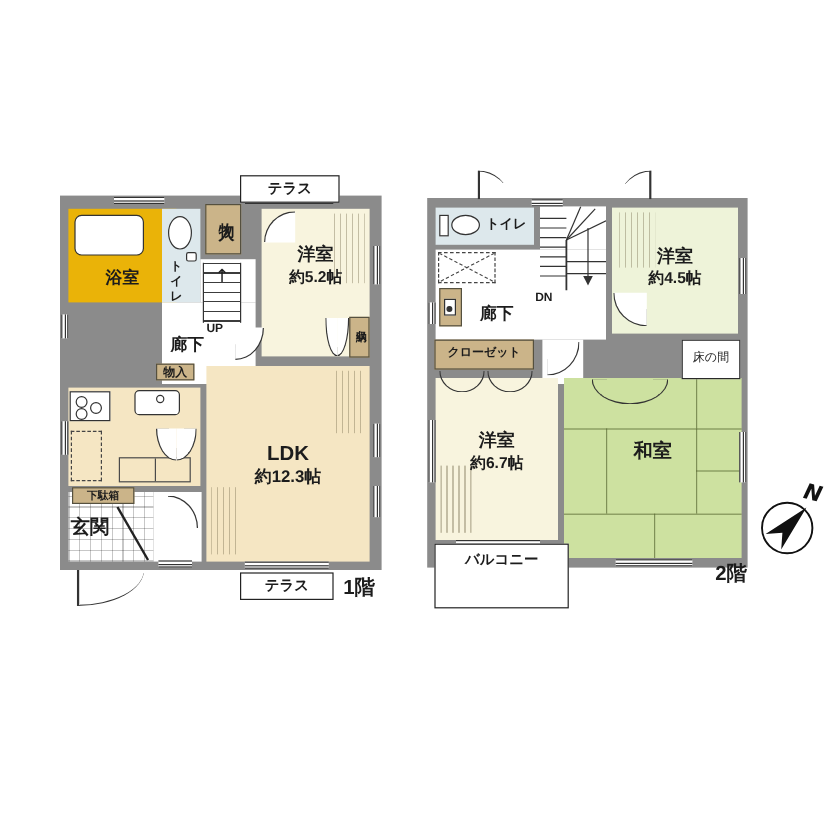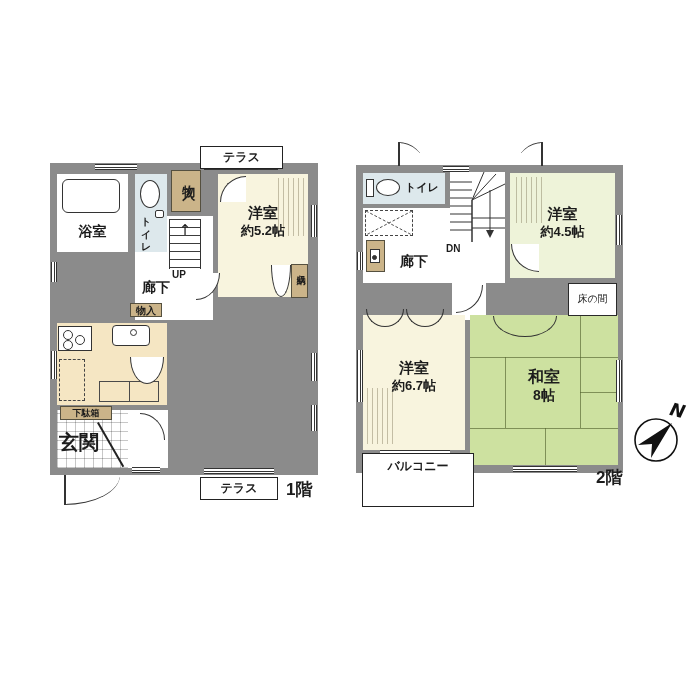--- a/index.html
+++ b/index.html
@@ -26,21 +26,21 @@
         repeating-linear-gradient(90deg,rgba(0,0,0,.22) 0 1px,transparent 1px 9px);}
   .tatline{position:absolute;background:rgba(85,100,48,.65);}
   .outline-box{position:absolute;border:1.4px solid #222;background:#fff;box-sizing:border-box;}
   .dot{position:absolute;border:1px solid #333;border-radius:50%;background:#fff;}
 </style>
 </head>
 <body>
 
 <div class="floor" style="left:50px;top:163px;width:268px;height:312px;">
 
-  <div class="rm" style="left:7px;top:11px;width:71px;height:78px;background:#ffffff;">
+  <div class="rm" style="left:7px;top:11px;width:71px;height:78px;background:#eab308;padding-left:19px;">
     <div class="fixture" style="left:5px;top:5px;width:58px;height:34px;border-radius:6px;"></div>
     <div class="lbl" style="left:0;right:0;bottom:12px;font-size:14px;">浴室</div>
   </div>
 
   <div class="rm" style="left:85px;top:11px;width:32px;height:78px;background:#dde8ec;">
     <div class="fixture" style="left:5px;top:6px;width:20px;height:28px;border-radius:50%;"></div>
     <div class="fixture" style="left:20px;top:36px;width:9px;height:8px;border-radius:2px;"></div>
     <div class="lbl vt" style="left:4px;top:36px;font-size:10px;font-weight:600;">トイレ</div>
   </div>
 
@@ -57,20 +57,26 @@
 
   <div class="rm" style="left:117px;top:53px;width:46px;height:36px;background:#fff;"></div>
   <div class="rm" style="left:85px;top:89px;width:78px;height:68px;background:#fff;"></div>
 
   <div class="rm stripes" style="left:119px;top:56px;width:30px;height:50px;background-color:#fff;border-left:1px solid #333;border-right:1px solid #333;">
     <div class="lbl" style="left:0;right:0;top:2px;font-size:15px;font-weight:400;font-family:'DejaVu Sans',sans-serif;">↑</div>
   </div>
   <div class="lbl" style="left:122px;top:106px;font-size:10px;font-weight:600;">UP</div>
   <div class="lbl" style="left:92px;top:116px;font-size:14px;">廊下</div>
 
+  <div class="rm" style="left:122px;top:142px;width:136px;height:163px;background:#f5e6c3;">
+    <div class="hatch" style="right:4px;top:4px;width:24px;height:52px;"></div>
+    <div class="hatch" style="left:4px;bottom:6px;width:24px;height:56px;"></div>
+    <div class="lbl" style="left:0;right:0;top:62px;font-size:17px;">LDK</div>
+    <div class="lbl" style="left:0;right:0;top:84px;font-size:14px;">約12.3帖</div>
+  </div>
 
   <div class="rm" style="left:7px;top:160px;width:110px;height:82px;background:#f5e6c3;">
     <div class="fixture" style="left:1px;top:3px;width:34px;height:25px;">
       <div class="dot" style="left:4px;top:3px;width:8px;height:8px;"></div>
       <div class="dot" style="left:4px;top:13px;width:8px;height:8px;"></div>
       <div class="dot" style="left:16px;top:8px;width:8px;height:8px;"></div>
     </div>
     <div class="fixture" style="left:55px;top:2px;width:38px;height:21px;border-radius:4px;">
       <div class="dot" style="left:17px;top:3px;width:5px;height:5px;"></div>
     </div>
@@ -78,21 +84,21 @@
     <div class="rm" style="left:42px;top:58px;width:60px;height:21px;border:1.2px solid #4a4a4a;box-sizing:border-box;">
       <div style="position:absolute;left:50%;top:0;bottom:0;border-left:1.2px solid #4a4a4a;"></div>
     </div>
   </div>
 
   <div class="rm tan" style="left:80px;top:140px;width:32px;height:14px;">
     <div class="lbl" style="left:0;right:0;top:1px;font-size:10px;">物入</div>
   </div>
 
   <div class="rm tile" style="left:7px;top:247px;width:71px;height:58px;">
-    <div class="lbl" style="left:2px;top:20px;font-size:20px;background:rgba(255,255,255,.0);">玄関</div>
+    <div class="lbl" style="left:2px;top:20px;font-size:16px;background:rgba(255,255,255,.0);">玄関</div>
   </div>
   <div class="rm" style="left:78px;top:247px;width:40px;height:58px;background:#fff;"></div>
   <div class="rm" style="left:47px;top:260px;width:1.6px;height:51px;background:#222;transform:rotate(-30deg);transform-origin:top left;"></div>
   <div class="rm tan" style="left:10px;top:243px;width:52px;height:14px;">
     <div class="lbl" style="left:0;right:0;top:1px;font-size:9px;">下駄箱</div>
   </div>
 
   <div class="arc" style="left:170px;top:13px;width:26px;height:26px;border-left:1.3px solid #333;border-top:1.3px solid #333;border-top-left-radius:100%;"></div>
   <div class="arc" style="left:146px;top:110px;width:24px;height:27px;border-right:1.3px solid #333;border-bottom:1.3px solid #333;border-bottom-right-radius:100%;"></div>
   <div class="arc" style="left:90px;top:250px;width:25px;height:27px;border-right:1.3px solid #333;border-top:1.3px solid #333;border-top-right-radius:100%;"></div>
@@ -185,23 +191,25 @@
 
   <div class="rm" style="left:114px;top:150px;width:148px;height:150px;background:#cde1a0;">
     <div class="tatline" style="left:0;top:42px;width:148px;height:1.2px;"></div>
     <div class="tatline" style="left:0;top:113px;width:148px;height:1.2px;"></div>
     <div class="tatline" style="left:110px;top:0;width:1.2px;height:42px;"></div>
     <div class="tatline" style="left:35px;top:42px;width:1.2px;height:71px;"></div>
     <div class="tatline" style="left:110px;top:42px;width:1.2px;height:71px;"></div>
     <div class="tatline" style="left:110px;top:77px;width:38px;height:1.2px;"></div>
     <div class="tatline" style="left:75px;top:113px;width:1.2px;height:37px;"></div>
     <div class="lbl" style="left:0;right:0;top:52px;font-size:16px;">和室</div>
-    <div class="lbl" style="left:0;right:0;top:72px;font-size:14px;">8帖</div>
-  </div>
-
+  </div>
+
+  <div class="rm tan" style="left:6px;top:118px;width:83px;height:25px;">
+    <div class="lbl" style="left:0;right:0;top:5px;font-size:10px;">クローゼット</div>
+  </div>
   <div class="rm whitebox" style="left:212px;top:118px;width:49px;height:33px;">
     <div class="lbl" style="left:0;right:0;top:9px;font-size:10px;font-weight:400;">床の間</div>
   </div>
 
   <div class="arc" style="left:155px;top:79px;width:28px;height:28px;border-left:1.3px solid #333;border-bottom:1.3px solid #333;border-bottom-left-radius:100%;"></div>
   <div class="arc" style="left:100px;top:120px;width:27px;height:28px;border-right:1.3px solid #333;border-bottom:1.3px solid #333;border-bottom-right-radius:100%;"></div>
   <div class="arc" style="left:10px;top:144px;width:19px;height:18px;border-left:1.2px solid #333;border-bottom:1.2px solid #333;border-bottom-left-radius:100%;background:transparent;"></div>
   <div class="arc" style="left:29px;top:144px;width:19px;height:18px;border-right:1.2px solid #333;border-bottom:1.2px solid #333;border-bottom-right-radius:100%;background:transparent;"></div>
   <div class="arc" style="left:50px;top:144px;width:19px;height:18px;border-left:1.2px solid #333;border-bottom:1.2px solid #333;border-bottom-left-radius:100%;background:transparent;"></div>
   <div class="arc" style="left:69px;top:144px;width:19px;height:18px;border-right:1.2px solid #333;border-bottom:1.2px solid #333;border-bottom-right-radius:100%;background:transparent;"></div>

